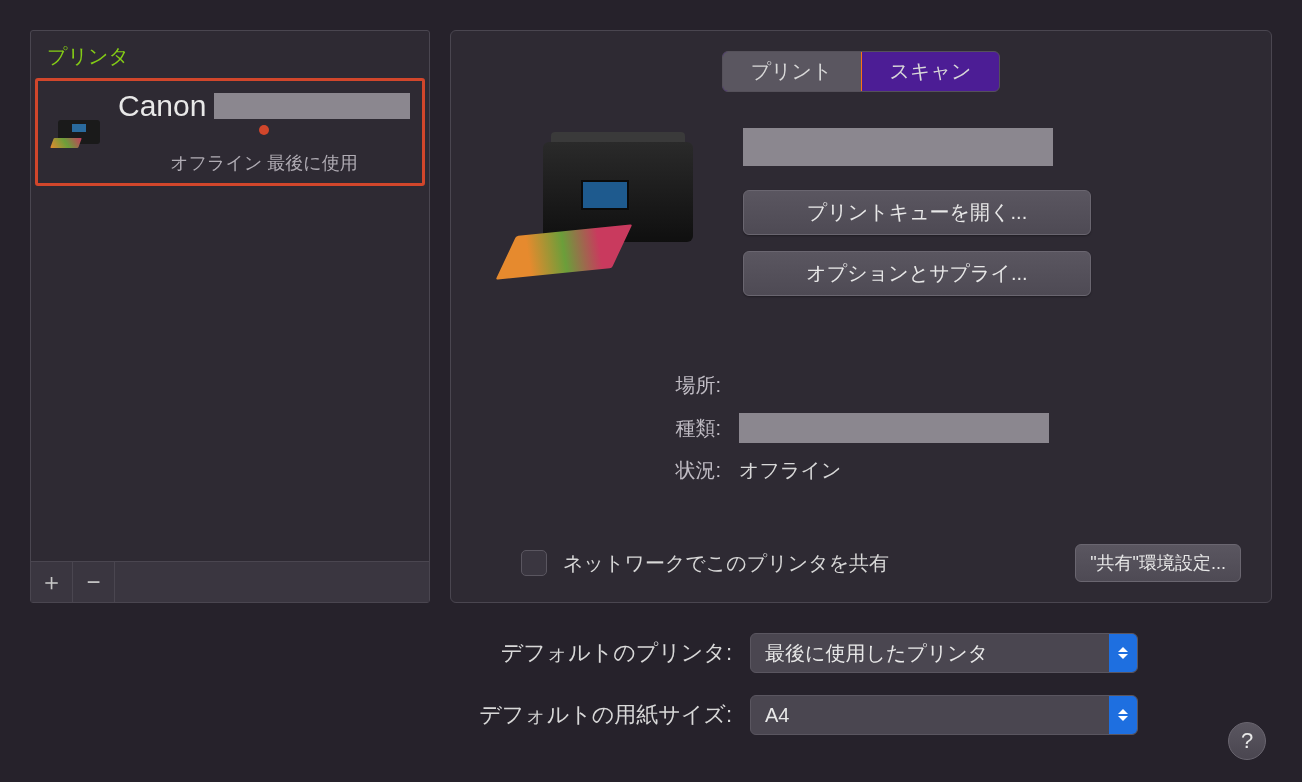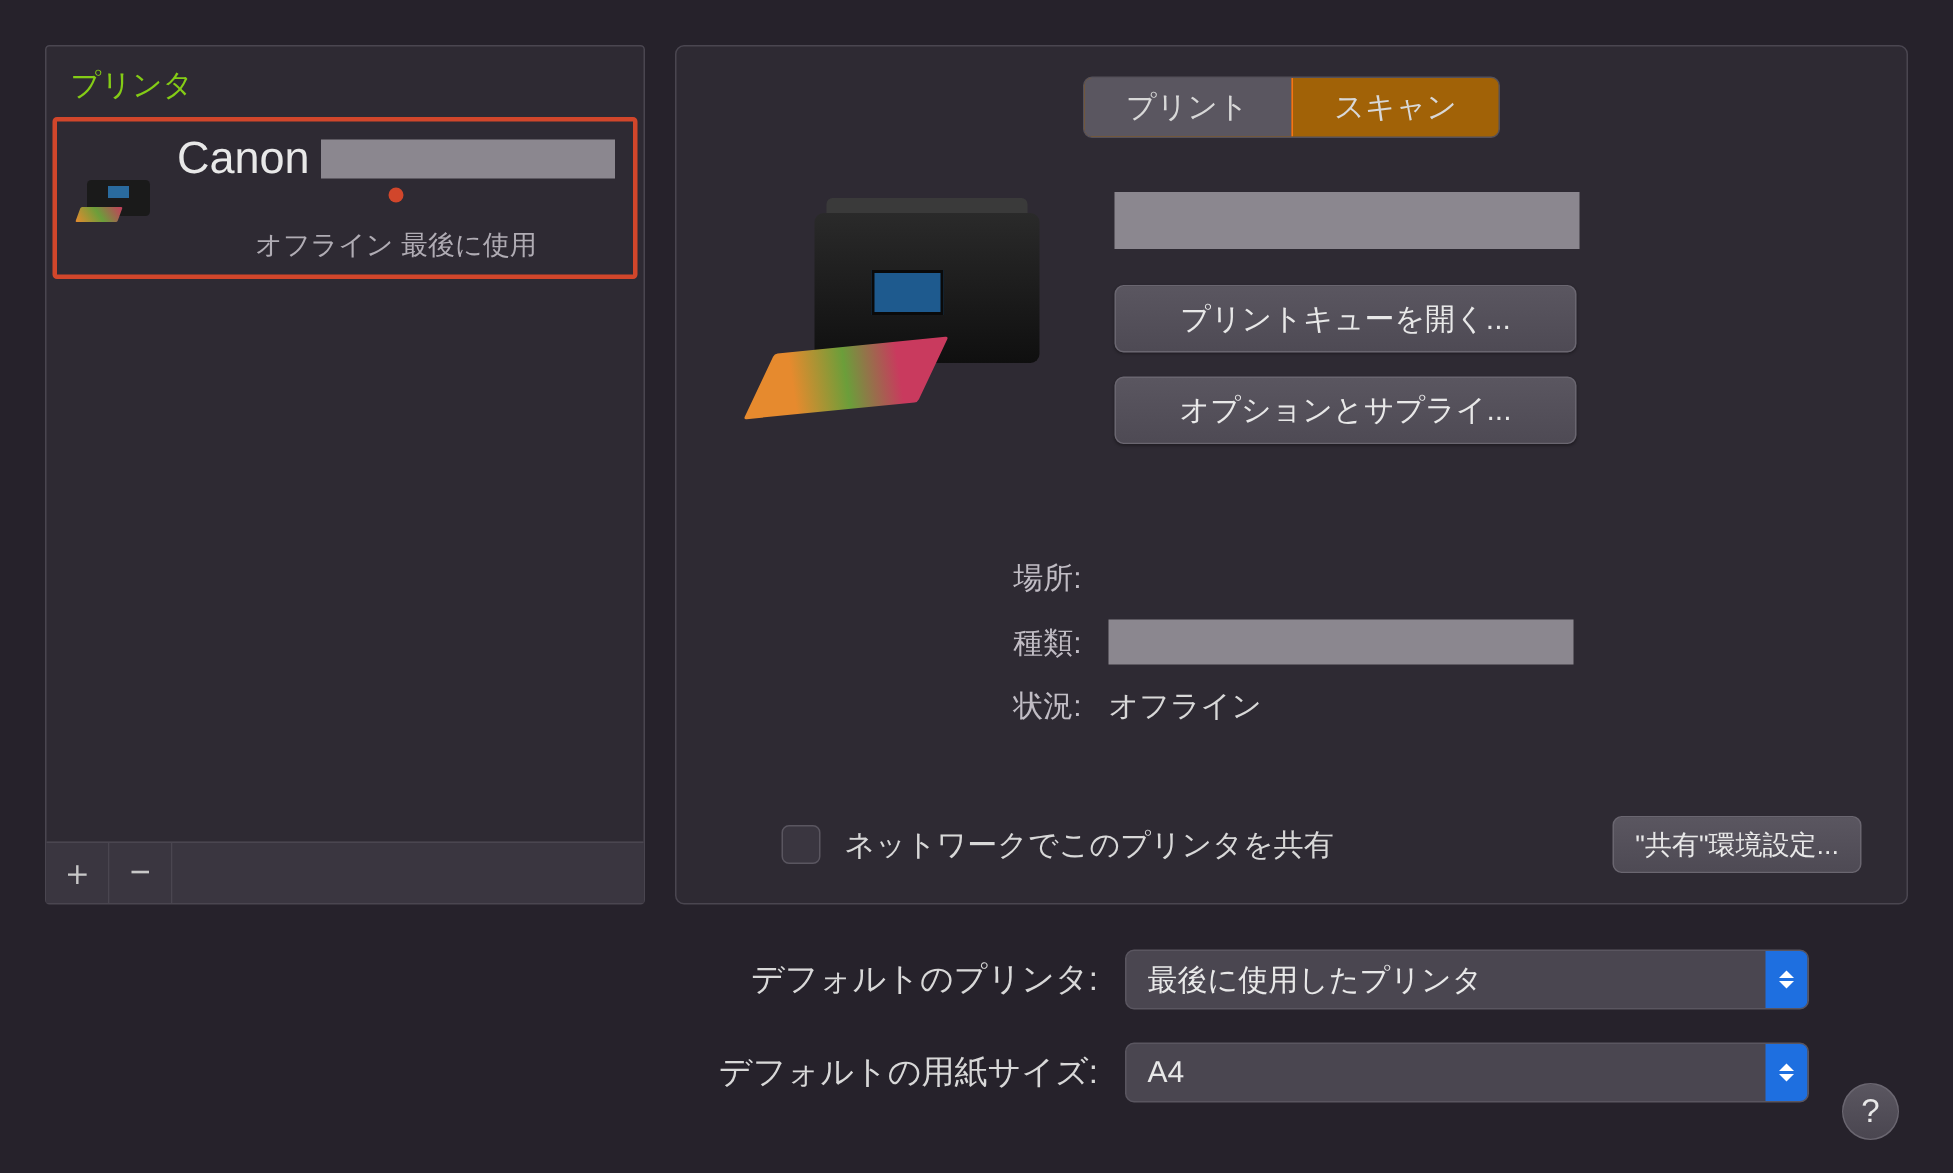--- a/index.html
+++ b/index.html
@@ -105,21 +105,21 @@
     padding: 20px 30px;
     position: relative;
   }
   .tabs {
     display: flex;
     justify-content: center;
     margin-bottom: 30px;
   }
   .tab-group {
     display: flex;
-    background: #a16207;
+    background: #4c1d95;
     border: 1px solid #55515a;
     border-radius: 6px;
     overflow: hidden;
   }
   .tab {
     padding: 6px 28px;
     font-size: 20px;
     color: #d8d8d8;
     cursor: pointer;
   }
@@ -157,21 +157,21 @@
   }
   .detail-right {
     flex: 1;
     padding-top: 6px;
   }
   .name-redact {
     width: 310px; height: 38px; background:#8b878f; margin-bottom: 24px;
   }
   .mac-button {
     display: block;
-    width: 308px;
+    width: 348px;
     padding: 8px 12px;
     background: linear-gradient(#5a5660,#4e4a54);
     border: 1px solid #6a6670;
     border-radius: 6px;
     color: #e8e8e8;
     font-size: 20px;
     text-align: center;
     margin-bottom: 16px;
     cursor: pointer;
     box-shadow: 0 1px 2px rgba(0,0,0,0.3);
@@ -237,21 +237,21 @@
     margin-bottom: 22px;
   }
   .select-label {
     width: 720px;
     text-align: right;
     font-size: 22px;
     color: #d8d8d8;
     padding-right: 18px;
   }
   .select-box {
-    width: 456px;
+    width: 388px;
     display: flex;
     align-items: center;
     background: #4a4650;
     border: 1px solid #5a5660;
     border-radius: 6px;
     height: 40px;
     cursor: pointer;
     overflow:hidden;
   }
   .select-value {

